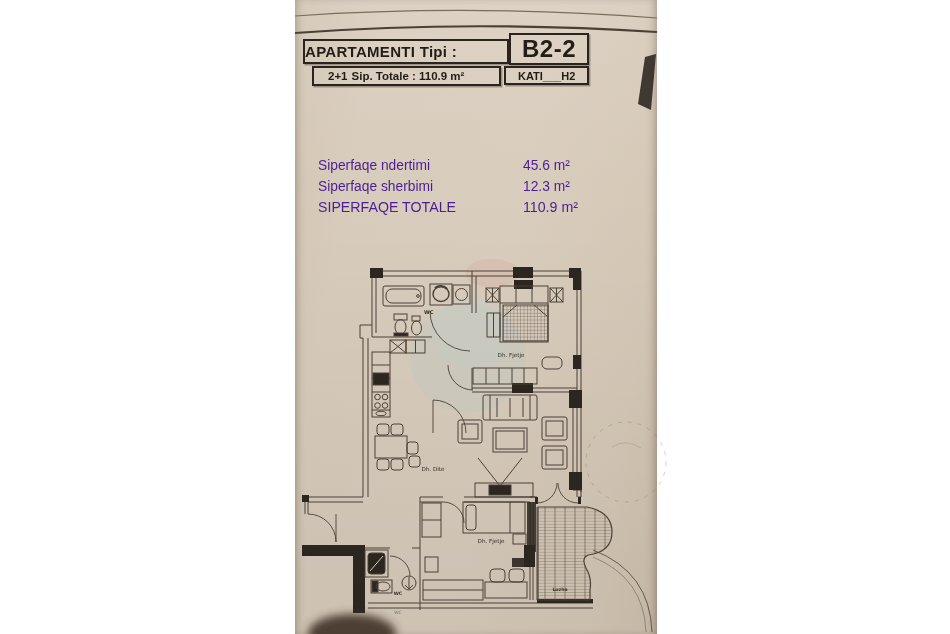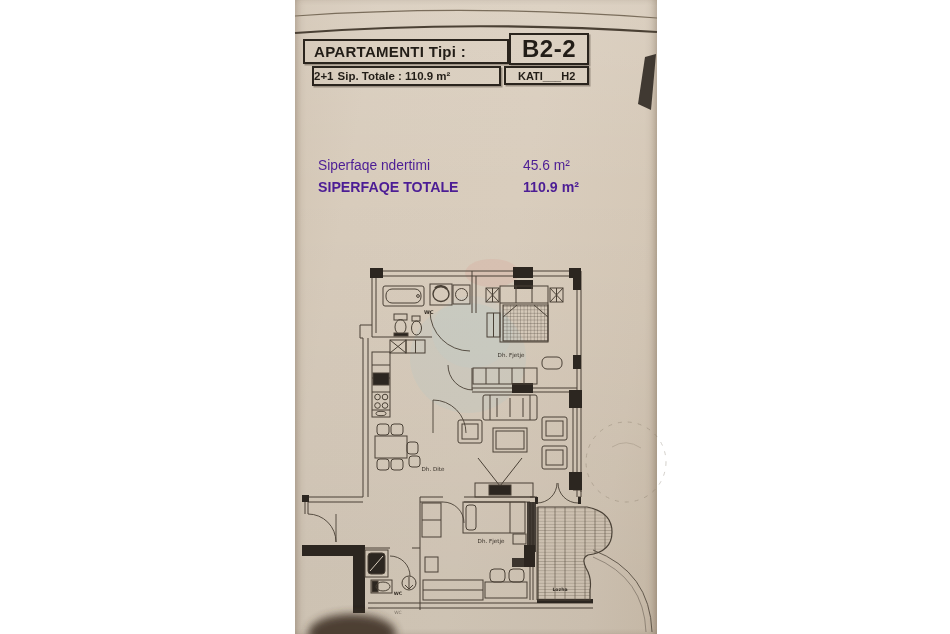--- a/index.html
+++ b/index.html
@@ -7,34 +7,34 @@
          font-family:"Liberation Sans",sans-serif;}
   
   .paper{position:absolute;left:295px;top:0;width:362px;height:634px;
          background:linear-gradient(100deg,#d2c5b4 0%,#d8ccbc 18%,#d9cdbd 55%,#d5c8b7 85%,#cfc1ae 100%);
          box-shadow:inset 6px 0 8px -5px rgba(90,70,50,.45), inset -7px 0 10px -6px rgba(90,70,50,.5);}
   .paper::after{content:"";position:absolute;inset:0;
          background:linear-gradient(180deg,rgba(255,255,255,.10),rgba(0,0,0,0) 30%,rgba(0,0,0,.05) 90%);}
   
   .tbox{position:absolute;box-sizing:border-box;border:2px solid #2a241d;
         box-shadow:1.5px 1.5px 0 rgba(40,30,20,.35);color:#221d17;display:flex;align-items:center;}
-  #t-row1{left:303px;top:39px;width:206px;height:25px;padding-left:9px;
+  #t-row1{left:303px;top:39px;width:206px;height:25px;
           font-size:15px;font-weight:bold;letter-spacing:.3px;}
   #t-code{left:509px;top:33px;width:80px;height:32px;border-width:2.5px;
           justify-content:center;font-size:24px;font-weight:bold;letter-spacing:.5px;}
   #t-row2{left:312px;top:66px;width:189px;height:20px;font-size:11.5px;font-weight:bold;}
-  #t-row2 .rooms{text-align:right;}
+  #t-row2 .rooms{margin-left:14px;text-align:right;}
   #t-row2 .tot{margin-left:4px;}
   #t-kati{left:504px;top:66px;width:85px;height:19px;font-size:11px;font-weight:bold;
           justify-content:space-between;padding:0 12px;}
   
   #areas{position:absolute;left:318px;top:156px;width:300px;color:#4c1d95;}
   #areas .row{display:flex;line-height:20.5px;font-size:13.8px;}
   #areas .row .lbl{flex:0 0 205px;}
-  #areas .row.total{font-weight:bold;font-size:14.2px;}
+  #areas .row.total{font-weight:normal;font-size:14.2px;}
   
   svg text{font-family:"DejaVu Sans",sans-serif;fill:#352e26;}
   #planSvg{position:absolute;left:295px;top:255px;}
   #overlaySvg{position:absolute;left:0;top:0;pointer-events:none;}
 </style>
 </head>
 <body>
 
 <div id="stage">
 
@@ -52,20 +52,24 @@
   </div>
   <div class="tbox" id="t-kati">
     <span>KATI___</span>
     <span>H2</span>
   </div>
 
   <div id="areas">
     <div class="row">
       <span class="lbl">Siperfaqe ndertimi</span>
       <span class="val">45.6 m²</span>
+    </div>
+    <div class="row">
+      <span class="lbl">Siperfaqe sherbimi</span>
+      <span class="val">12.3 m²</span>
     </div>
     <div class="row total">
       <span class="lbl">SIPERFAQE TOTALE</span>
       <span class="val">110.9 m²</span>
     </div>
   </div>
 
   <svg id="planSvg" width="362" height="379" viewBox="295 255 362 379">
     <defs>
       <pattern id="xh" width="3.4" height="3.4" patternUnits="userSpaceOnUse">

